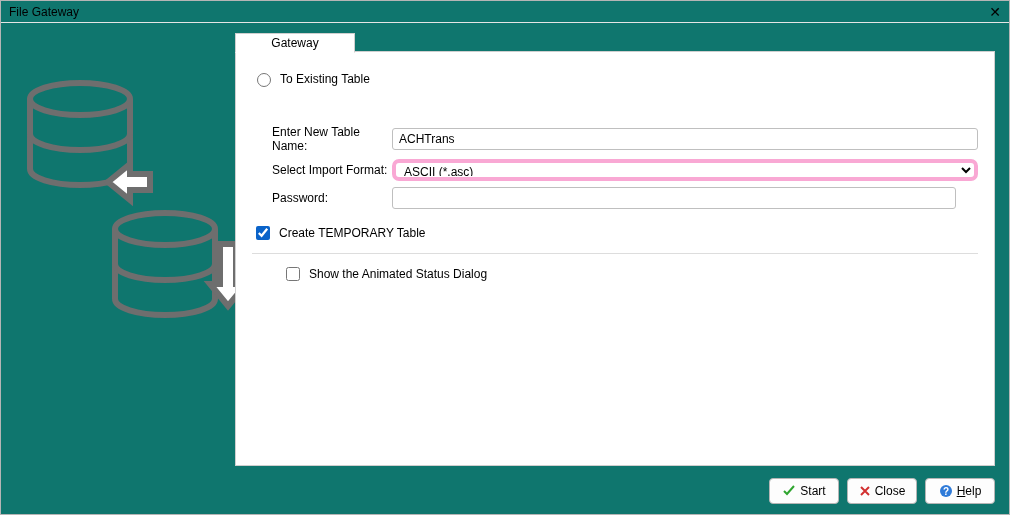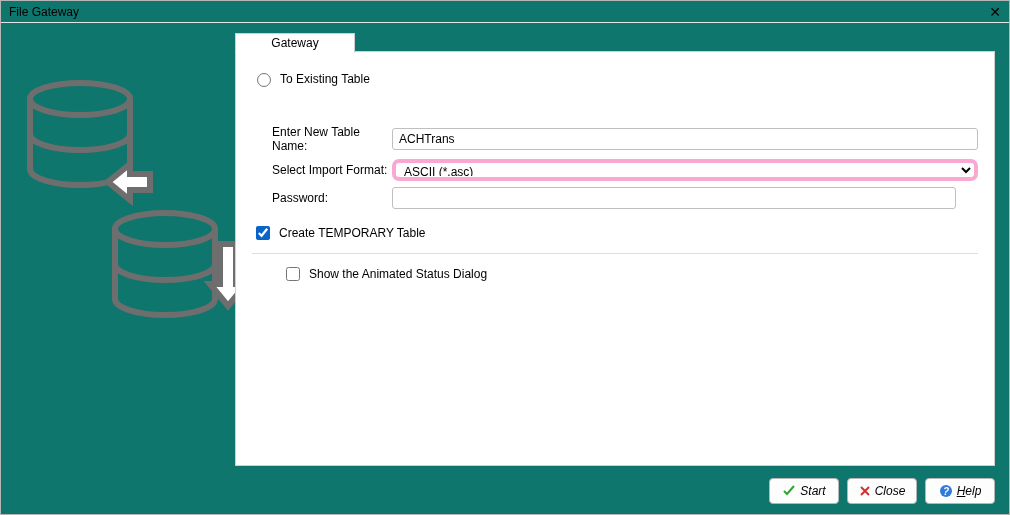--- a/index.html
+++ b/index.html
@@ -119,21 +119,20 @@
   input[type=radio], input[type=checkbox] {
     accent-color:#0a63c9;
     width:14px; height:14px;
   }
   .footer {
     display:flex;
     justify-content:flex-end;
     align-items:flex-end;
     gap:8px;
     padding: 6px 14px 10px 14px;
-    font-style: italic;
   }
   .btn {
     height:26px;
     min-width:70px;
     border:1px solid #b5b5b5;
     border-radius:4px;
     background:#fdfdfd;
     display:flex;
     align-items:center;
     justify-content:center;

